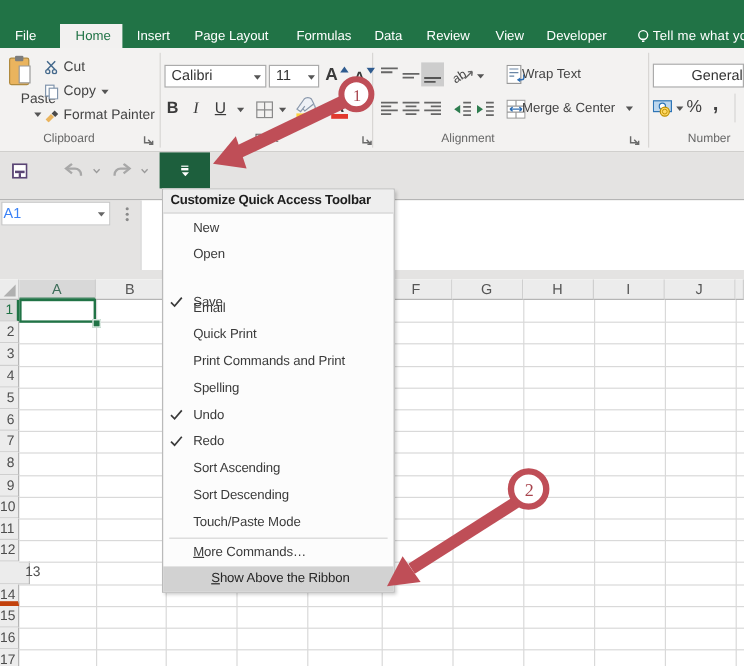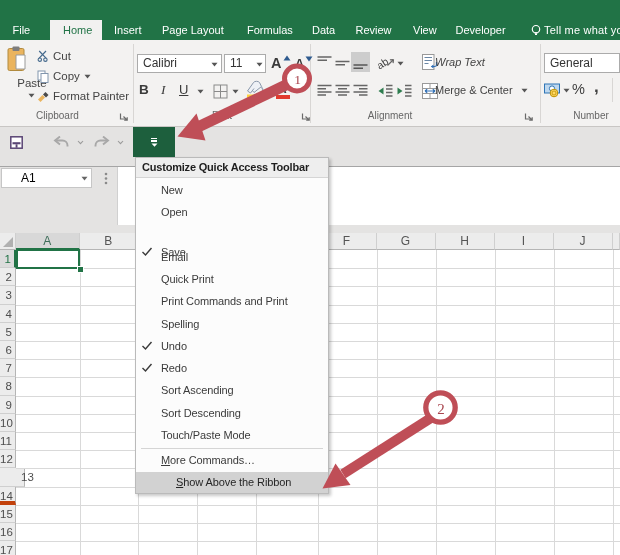--- a/index.html
+++ b/index.html
@@ -158,37 +158,37 @@
       <path d="M9 1.5 H15.5 M9 5 H15.5 M9 8.5 H15.5 M9 12 H15.5"></path>
     </g>
     <path d="M1.5 3.5 L6.5 7 L1.5 10.5 Z" fill="#2e7d4f"></path>
   </svg>
 <svg class="abs" style="left:422px;top:54px;" width="16" height="16" viewBox="0 0 16 16">
   <rect x="0.5" y="0.5" width="11.5" height="15" fill="#fff" stroke="#999"></rect>
   <path d="M2.5 3.5 H10 M2.5 6.5 H10 M2.5 9.5 H6.5" stroke="#6a86a5" stroke-width="1"></path>
   <path d="M14.5 8 v3 q0 1.5 -2 1.5 h-3" stroke="#2f6fb5" stroke-width="1.2" fill="none"></path>
   <path d="M11.5 10.5 L8.8 12.5 L11.5 14.5" fill="#2f6fb5"></path>
 </svg>
-<div class="abs" style="left:435px;top:56px;font-size:11px;color:#444;font-style:italic;">Wrap Text</div>
+<div class="abs" style="left:435px;top:56px;font-size:11px;color:#444;">Wrap Text</div>
 <svg class="abs" style="left:422px;top:83px;" width="16" height="16" viewBox="0 0 16 16">
   <rect x="0.5" y="0.5" width="15" height="15" fill="#fff" stroke="#999"></rect>
   <path d="M0.5 5.5 H15.5 M0.5 10.5 H15.5 M8 0.5 V5.5 M8 10.5 V15.5" stroke="#999" stroke-width="1"></path>
   <path d="M3 8 h10 M3 8 l2.2 -1.8 M3 8 l2.2 1.8 M13 8 l-2.2 -1.8 M13 8 l-2.2 1.8" stroke="#2f6fb5" stroke-width="1.1" fill="none"></path>
 </svg>
 <div class="abs" style="left:435px;top:84px;font-size:11px;color:#444;">Merge &amp; Center</div>
 <svg class="abs" style="left:521px;top:88px;" width="7" height="5" viewBox="0 0 7 5">
     <path d="M0.5 0.8 L6.5 0.8 L3.5 4.5 Z" fill="#555"></path>
   </svg>
 <div class="abs" style="left:355px;top:110px;width:70px;text-align:center;font-size:10px;color:#666;">Alignment</div>
 <svg class="abs" style="left:524px;top:112px;" width="10" height="10" viewBox="0 0 10 10">
     <path d="M1.5 1.5 v5.5 h5.5" fill="none" stroke="#6a6a6a" stroke-width="1.2"></path>
     <path d="M4.5 4.5 L8 8 M8.2 5.2 V8.2 H5.2" fill="none" stroke="#6a6a6a" stroke-width="1.2"></path>
   </svg>
 
-<div class="abs" style="left:544px;top:53px;width:76px;height:20px;background:#fff;border:1px solid #ababab;box-sizing:border-box;font-size:12px;color:#333;line-height:18px;padding-left:5px;">General</div>
+<div class="abs" style="left:544px;top:53px;width:76px;height:20px;background:#fff;border:1px solid #ababab;box-sizing:border-box;font-size:12px;color:#333;line-height:18px;padding-left:5px;text-align:right;">General</div>
 <svg class="abs" style="left:544px;top:82px;" width="16" height="16" viewBox="0 0 16 16">
   <rect x="0.5" y="2" width="15" height="9" fill="#bdd7ee" stroke="#2e75b6"></rect>
   <circle cx="8" cy="6.5" r="2.6" fill="#fff" stroke="#2e75b6"></circle>
   <circle cx="10" cy="11" r="3.8" fill="#ffd966" stroke="#bf9000"></circle>
   <circle cx="10" cy="11" r="2" fill="none" stroke="#bf9000" stroke-width="0.8"></circle>
 </svg>
 <svg class="abs" style="left:563px;top:88px;" width="7" height="5" viewBox="0 0 7 5">
     <path d="M0.5 0.8 L6.5 0.8 L3.5 4.5 Z" fill="#555"></path>
   </svg>
 <div class="abs" style="left:572px;top:81px;font-size:14.5px;color:#404040;">%</div>
@@ -219,21 +219,21 @@
   </svg>
 <div class="abs" style="left:133px;top:127px;width:42px;height:30px;background:#1d5f3d;"></div>
 <div class="abs" style="left:151px;top:137.5px;width:6px;height:1.4px;background:#fff;"></div>
 <div class="abs" style="left:151px;top:140.2px;width:6px;height:1.4px;background:#fff;"></div>
 <svg class="abs" style="left:150.5px;top:142.6px;" width="7" height="4" viewBox="0 0 7 4">
     <path d="M0.5 0.5 L6.5 0.5 L3.5 3.8 Z" fill="#fff"></path>
   </svg>
 
 <div class="abs" style="left:0;top:167px;width:620px;height:66px;background:#e4e3e2;"></div>
 <div class="abs" style="left:117px;top:167px;width:503px;height:58px;background:#fff;border-left:1px solid #d0d0d0;box-sizing:border-box;"></div>
-<div class="abs" style="left:1px;top:168px;width:91px;height:20px;background:#fff;border:1px solid #c6c6c6;box-sizing:border-box;font-size:12px;color:#000000;line-height:18px;padding-left:19px;">A1</div>
+<div class="abs" style="left:1px;top:168px;width:91px;height:20px;background:#fff;border:1px solid #c6c6c6;box-sizing:border-box;font-size:12px;color:#3b82f6;line-height:18px;padding-left:1px;">A1</div>
 <svg class="abs" style="left:81px;top:176px;" width="7" height="5" viewBox="0 0 7 5">
     <path d="M0.5 0.8 L6.5 0.8 L3.5 4.5 Z" fill="#666"></path>
   </svg>
 <svg class="abs" style="left:104px;top:172px;" width="4" height="13" viewBox="0 0 4 13">
   <circle cx="2" cy="2" r="1.3" fill="#8a8a8a"></circle>
     <circle cx="2" cy="6.5" r="1.3" fill="#8a8a8a"></circle>
     <circle cx="2" cy="11" r="1.3" fill="#8a8a8a"></circle>
 </svg>
 
 <div class="abs" style="left:0;top:233px;width:620px;height:322px;background:#fff;"></div>

